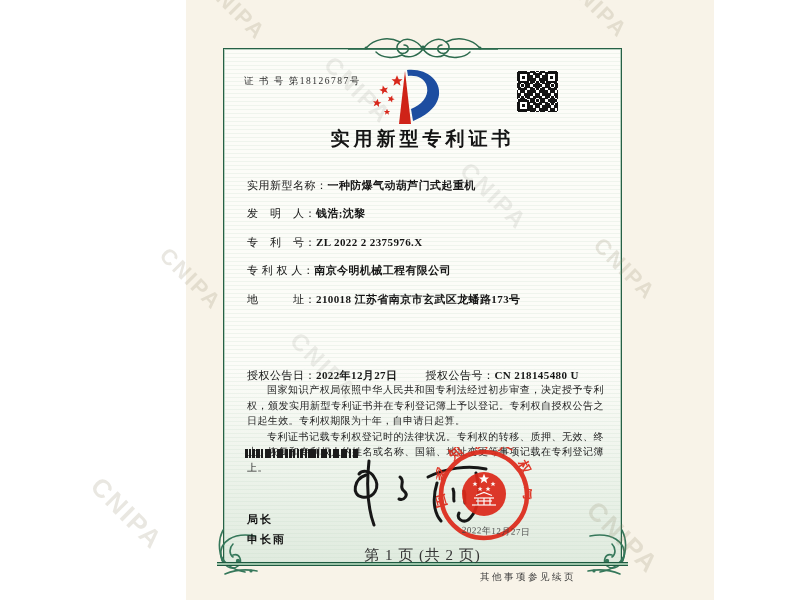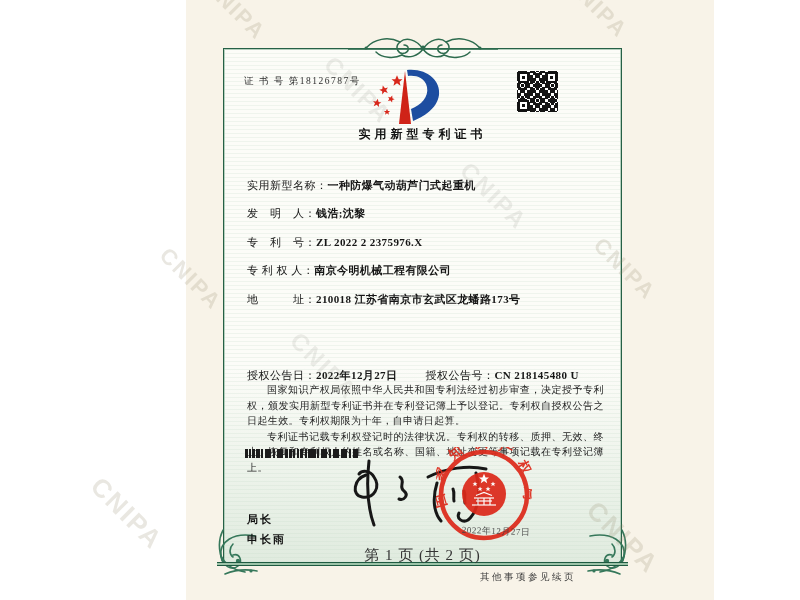--- a/index.html
+++ b/index.html
@@ -33,21 +33,21 @@
   .logo { position:absolute; left:144px; top:19px; }
   .qr { position:absolute; left:293px; top:22px; width:41px; height:41px; background:#fff;
     background-image:
       conic-gradient(#151515 25%, rgba(0,0,0,0) 0 50%, #151515 0 75%, rgba(0,0,0,0) 0),
       conic-gradient(#151515 25%, rgba(0,0,0,0) 0 50%, #151515 0 75%, rgba(0,0,0,0) 0);
     background-size:6px 6px, 10px 10px; background-position:1px 1px, 3px 2px; }
   .qr-finder { position:absolute; width:11px; height:11px; border:2px solid #111; background:#fff; }
   .qr-finder i { position:absolute; left:2px; top:2px; width:3px; height:3px; background:#111; display:block; }
   .qr-finder.tl { left:1px; top:1px; } .qr-finder.tr { right:1px; top:1px; } .qr-finder.bl { left:1px; bottom:1px; }
   .title { position:absolute; left:0; right:0; top:77px; text-align:center;
-    font-size:12px; font-weight:bold; letter-spacing:4px; color:#141414; }
+    font-size:19px; font-weight:bold; letter-spacing:4px; color:#141414; }
 
   
   .fields { position:absolute; left:23px; right:14px; top:129px; font-size:11px; color:#161616; }
   .field-row { display:flex; align-items:baseline; margin-bottom:13.4px; white-space:nowrap; }
   .field-label { white-space:pre; letter-spacing:.5px; }
   .field-value { letter-spacing:.4px;font-weight:bold; }
   .pair2 { margin-left:28px;margin-top:48px; }
 
   
   .paras { position:absolute; left:23px; right:17px; top:301px; font-size:10px;

